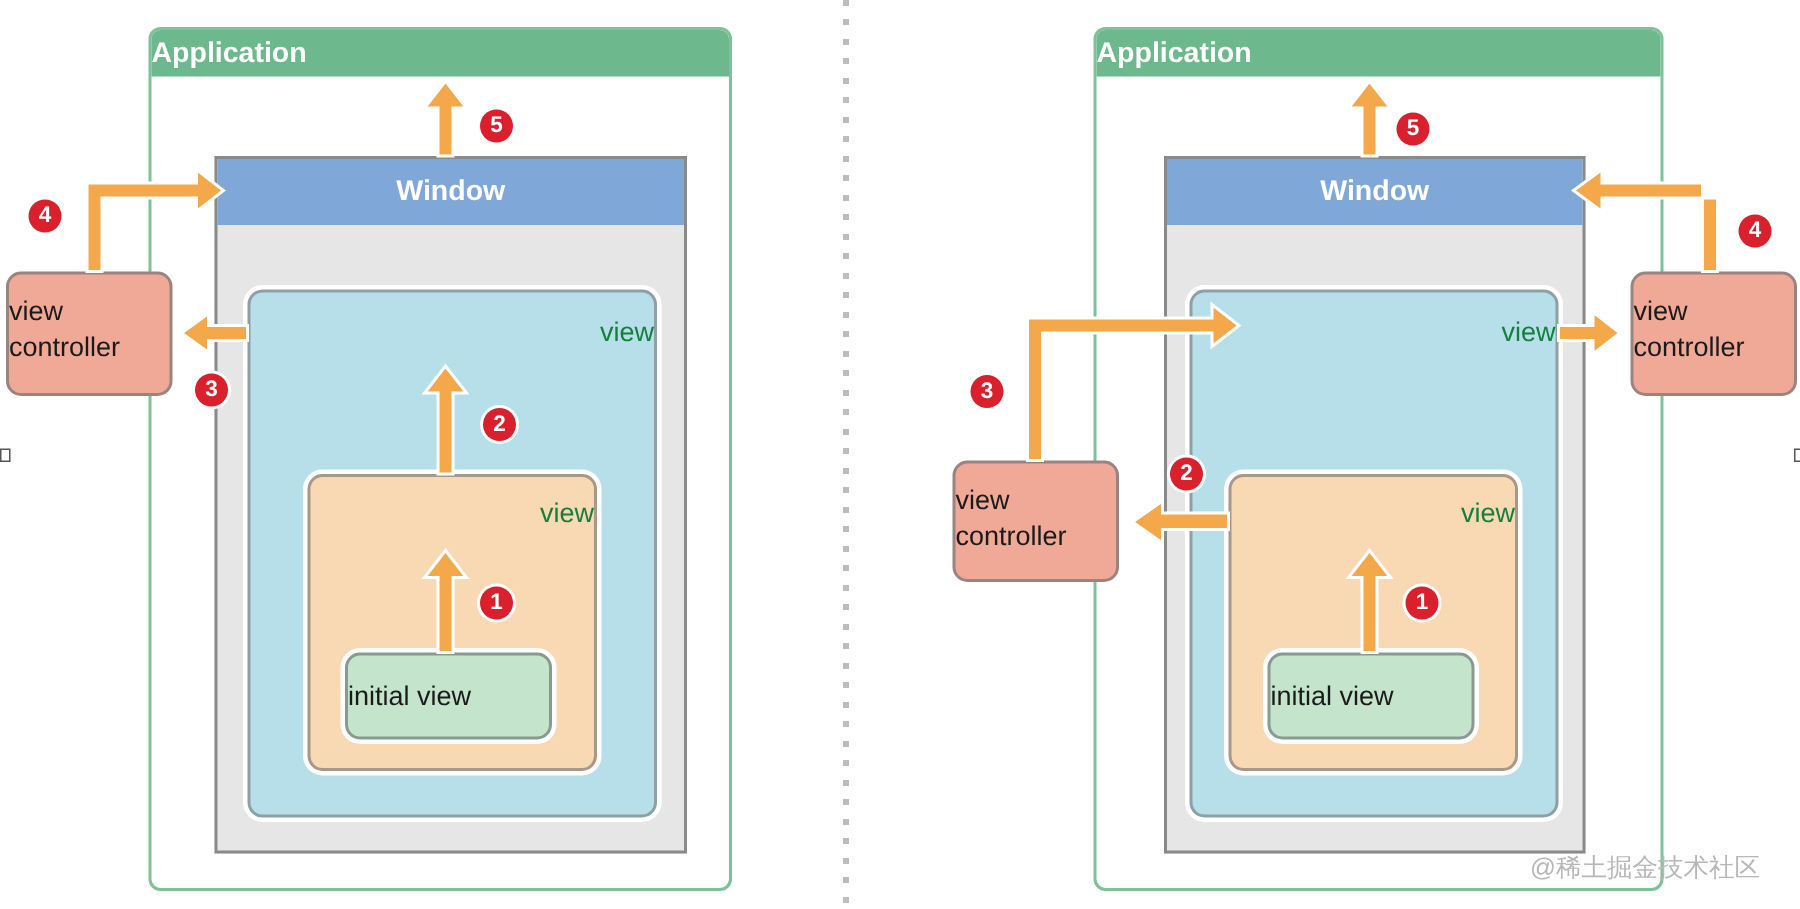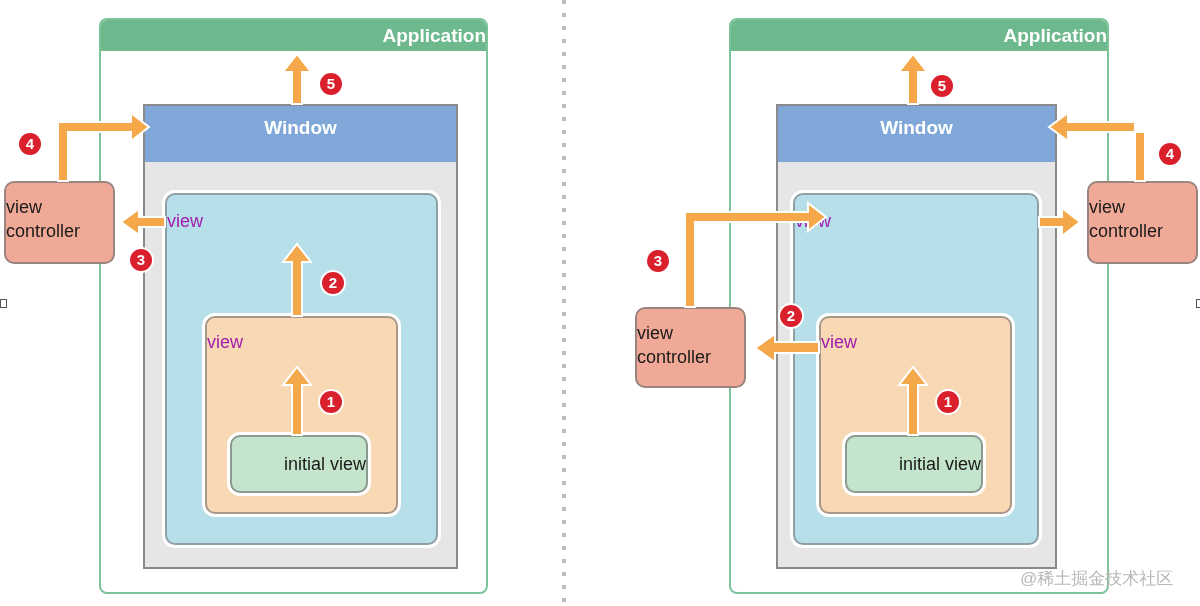--- a/index.html
+++ b/index.html
@@ -1,33 +1,33 @@
 <!DOCTYPE html>
 <html><head>
 <meta charset="utf-8">
 <style>
   html, body { margin:0; padding:0; }
   body { width:1200px; height:606px; position:relative; background:#ffffff; overflow:hidden;
          font-family:"Liberation Sans", sans-serif; }
   .abs { position:absolute; box-sizing:border-box; }
   .app { border:2px solid #7cc39a; border-radius:8px; background:#fff; }
-  .app-title { background:#6db98d; color:#fff; font-weight:bold; font-size:19px; text-align:right;
+  .app-title { background:#6db98d; color:#fff; font-weight:bold; font-size:19px; text-align:left;
                border-radius:6px 6px 0 0; height:31px; line-height:31px; }
   .window { border:2px solid #8a8a8a; background:#e6e6e6; }
   .window-title { background:#7fa8d9; color:#fff; font-weight:bold; font-size:19px; text-align:center;
-                  height:56px; line-height:44px; }
+                  height:44px; line-height:44px; }
   .view-outer { background:#b7dfe9; border:2px solid #8f9fa6; border-radius:10px;
                 box-shadow:0 0 0 3px #fff; }
   .view-mid { background:#f9d9b4; border:2px solid #a8988a; border-radius:10px;
               box-shadow:0 0 0 3px #fff; }
   .view-init { background:#c4e4cb; border:2px solid #8a9a90; border-radius:10px;
-               box-shadow:0 0 0 3px #fff; font-size:18px; color:#1a1a1a; text-align:right; }
+               box-shadow:0 0 0 3px #fff; font-size:18px; color:#1a1a1a; text-align:left; }
   .vc { background:#f0a996; border:2px solid #9a8480; border-radius:10px; font-size:18px; color:#1a1a1a;
         text-align:left; line-height:24px; padding-top:12px; }
-  .lbl { font-size:18px; color:#a21caf; text-align:left; }
+  .lbl { font-size:18px; color:#15803d; text-align:right; }
   .badge { width:22px; height:22px; border-radius:50%; background:#d9202c; color:#fff; font-weight:bold;
            font-size:15px; text-align:center; line-height:22px; box-shadow:0 0 0 2px #fff; }
   .divider { left:562px; top:0; width:4px; height:606px;
              background:repeating-linear-gradient(to bottom, #bdbdbd 0 4px, transparent 4px 13px); }
   .watermark { color:#b8b8b8; font-size:17px; }
   .edge-mark { width:7px; height:9px; border:1px solid #555; }
   svg.arrows { position:absolute; left:0; top:0; }
 </style>
 </head>
 <body>

